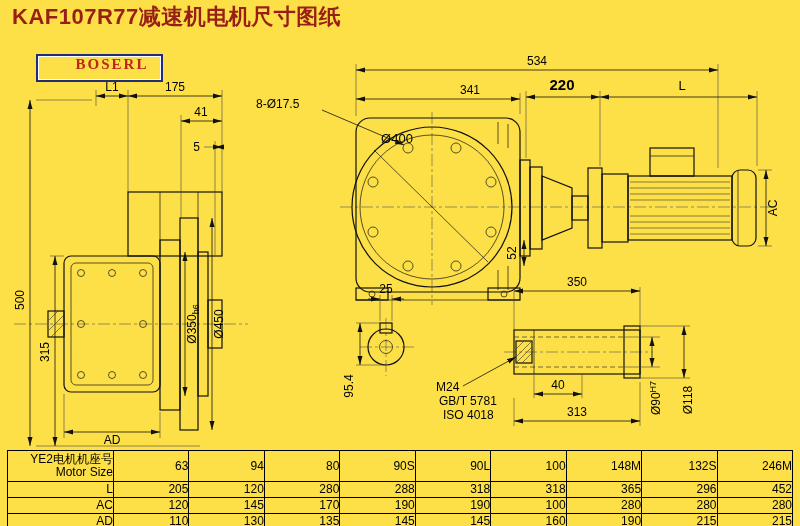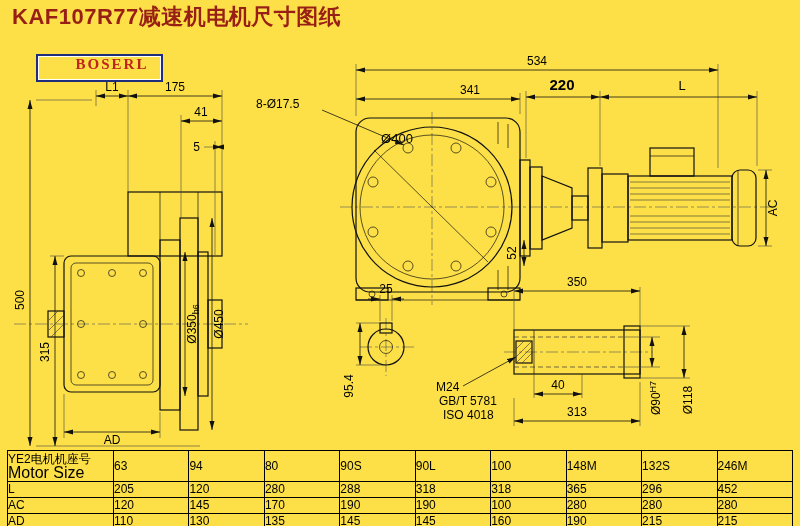--- a/index.html
+++ b/index.html
@@ -24,25 +24,25 @@
   .ext{stroke:#444;stroke-width:0.6px;}
   .cl{stroke:#555;stroke-width:0.6px;stroke-dasharray:12 3 3 3;}
   .hid{fill:none;stroke:#333;stroke-width:0.7px;stroke-dasharray:5 3;}
   .hatch{stroke:#333;stroke-width:0.6px;}
   .dim{stroke:#111;stroke-width:0.8px;marker-start:url(#aS);marker-end:url(#aE);}
   .dimE{stroke:#111;stroke-width:0.8px;marker-end:url(#aE);fill:none;}
   .big{font-size:15px;font-weight:bold;}
   .med{font-size:13px;}
   .size-table{position:absolute;left:7px;top:450px;width:786px;border-collapse:collapse;
         table-layout:fixed;}
-  .size-table th,.size-table td{border:1px solid #000;font-weight:normal;text-align:left;
+  .size-table th,.size-table td{border:1px solid #000;font-weight:normal;text-align:right;
         padding:0;font-size:12px;line-height:15px;height:15px;overflow:hidden;}
   .size-table .head-cell{line-height:13px;height:30px;}
   .head-cn{font-size:12px;}
-  .head-en{font-size:16px;}
+  .head-en{font-size:12px;}
   .col0{width:106px;}
 </style>
 </head>
 <body>
 
 <div class="page">
 
   <div class="page-title">KAF107R77减速机电机尺寸图纸</div>
 
   <div class="brand-box">

